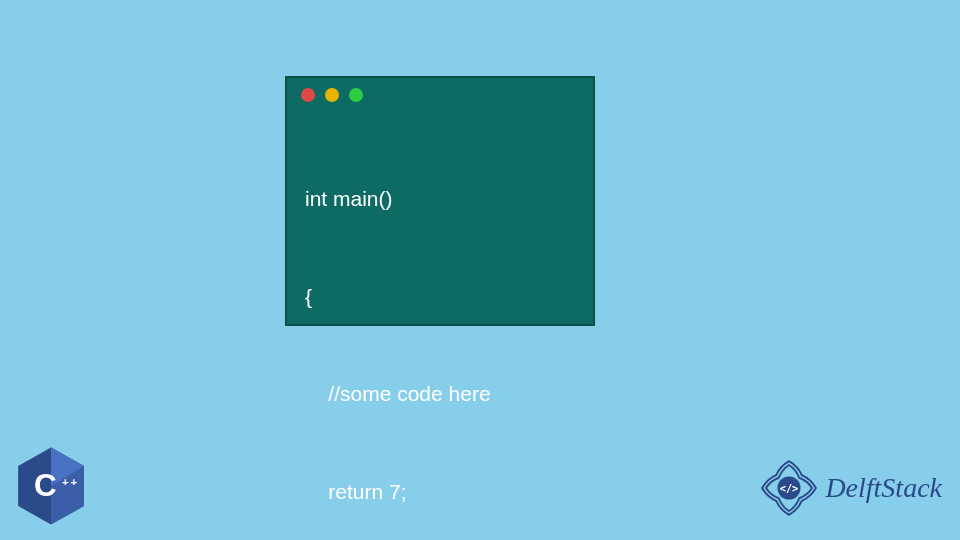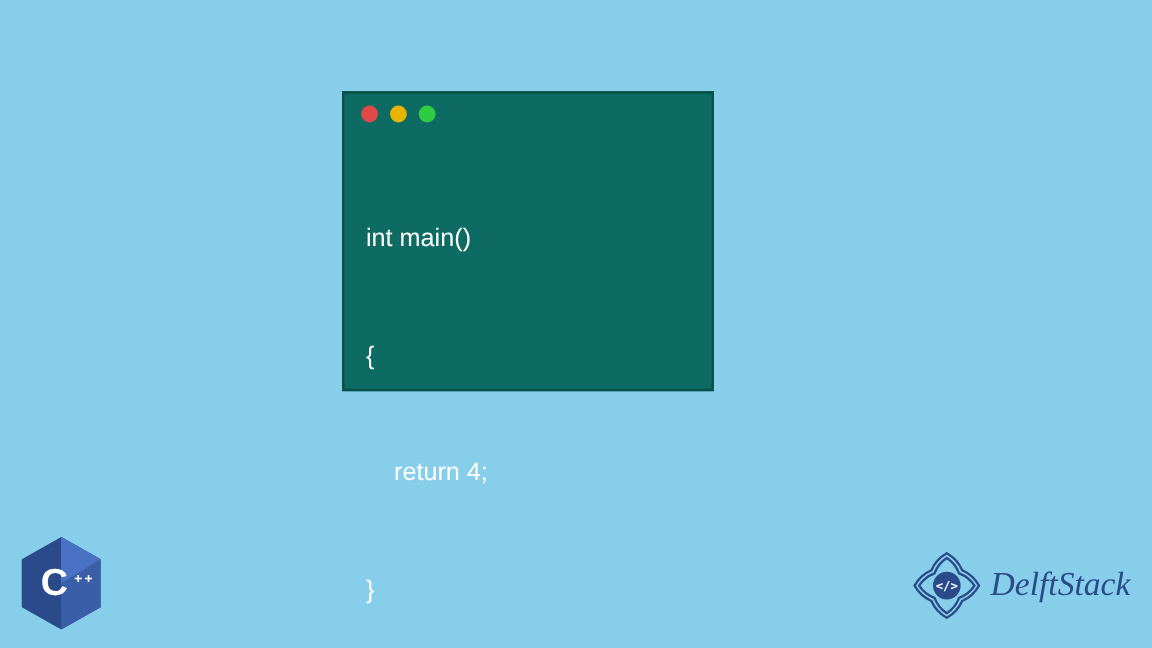--- a/index.html
+++ b/index.html
@@ -75,21 +75,22 @@
 
 <div class="code-window">
   <div class="titlebar">
     <span class="dot red"></span>
     <span class="dot yellow"></span>
     <span class="dot green"></span>
   </div>
   <div class="code-body">
     <div>int main()</div>
     <div>{</div>
-    <div>    return 4;</div>
+    <div>    //some code here</div>
+    <div>    return 7;</div>
     <div>}</div>
   </div>
 </div>
 
 <div class="cpp-badge">
   <svg viewBox="0 0 100 112" width="74" height="80">
     <polygon points="50,2 96,28 96,84 50,110 4,84 4,28" fill="#2a4a8a"></polygon>
     <polygon points="50,2 96,28 96,84 50,110 50,56" fill="#3a5fa8"></polygon>
     <polygon points="50,2 96,28 50,56" fill="#4a72c4"></polygon>
     <text x="42" y="70" font-size="44" font-weight="bold" fill="#ffffff" text-anchor="middle" font-family="Arial">C</text>

